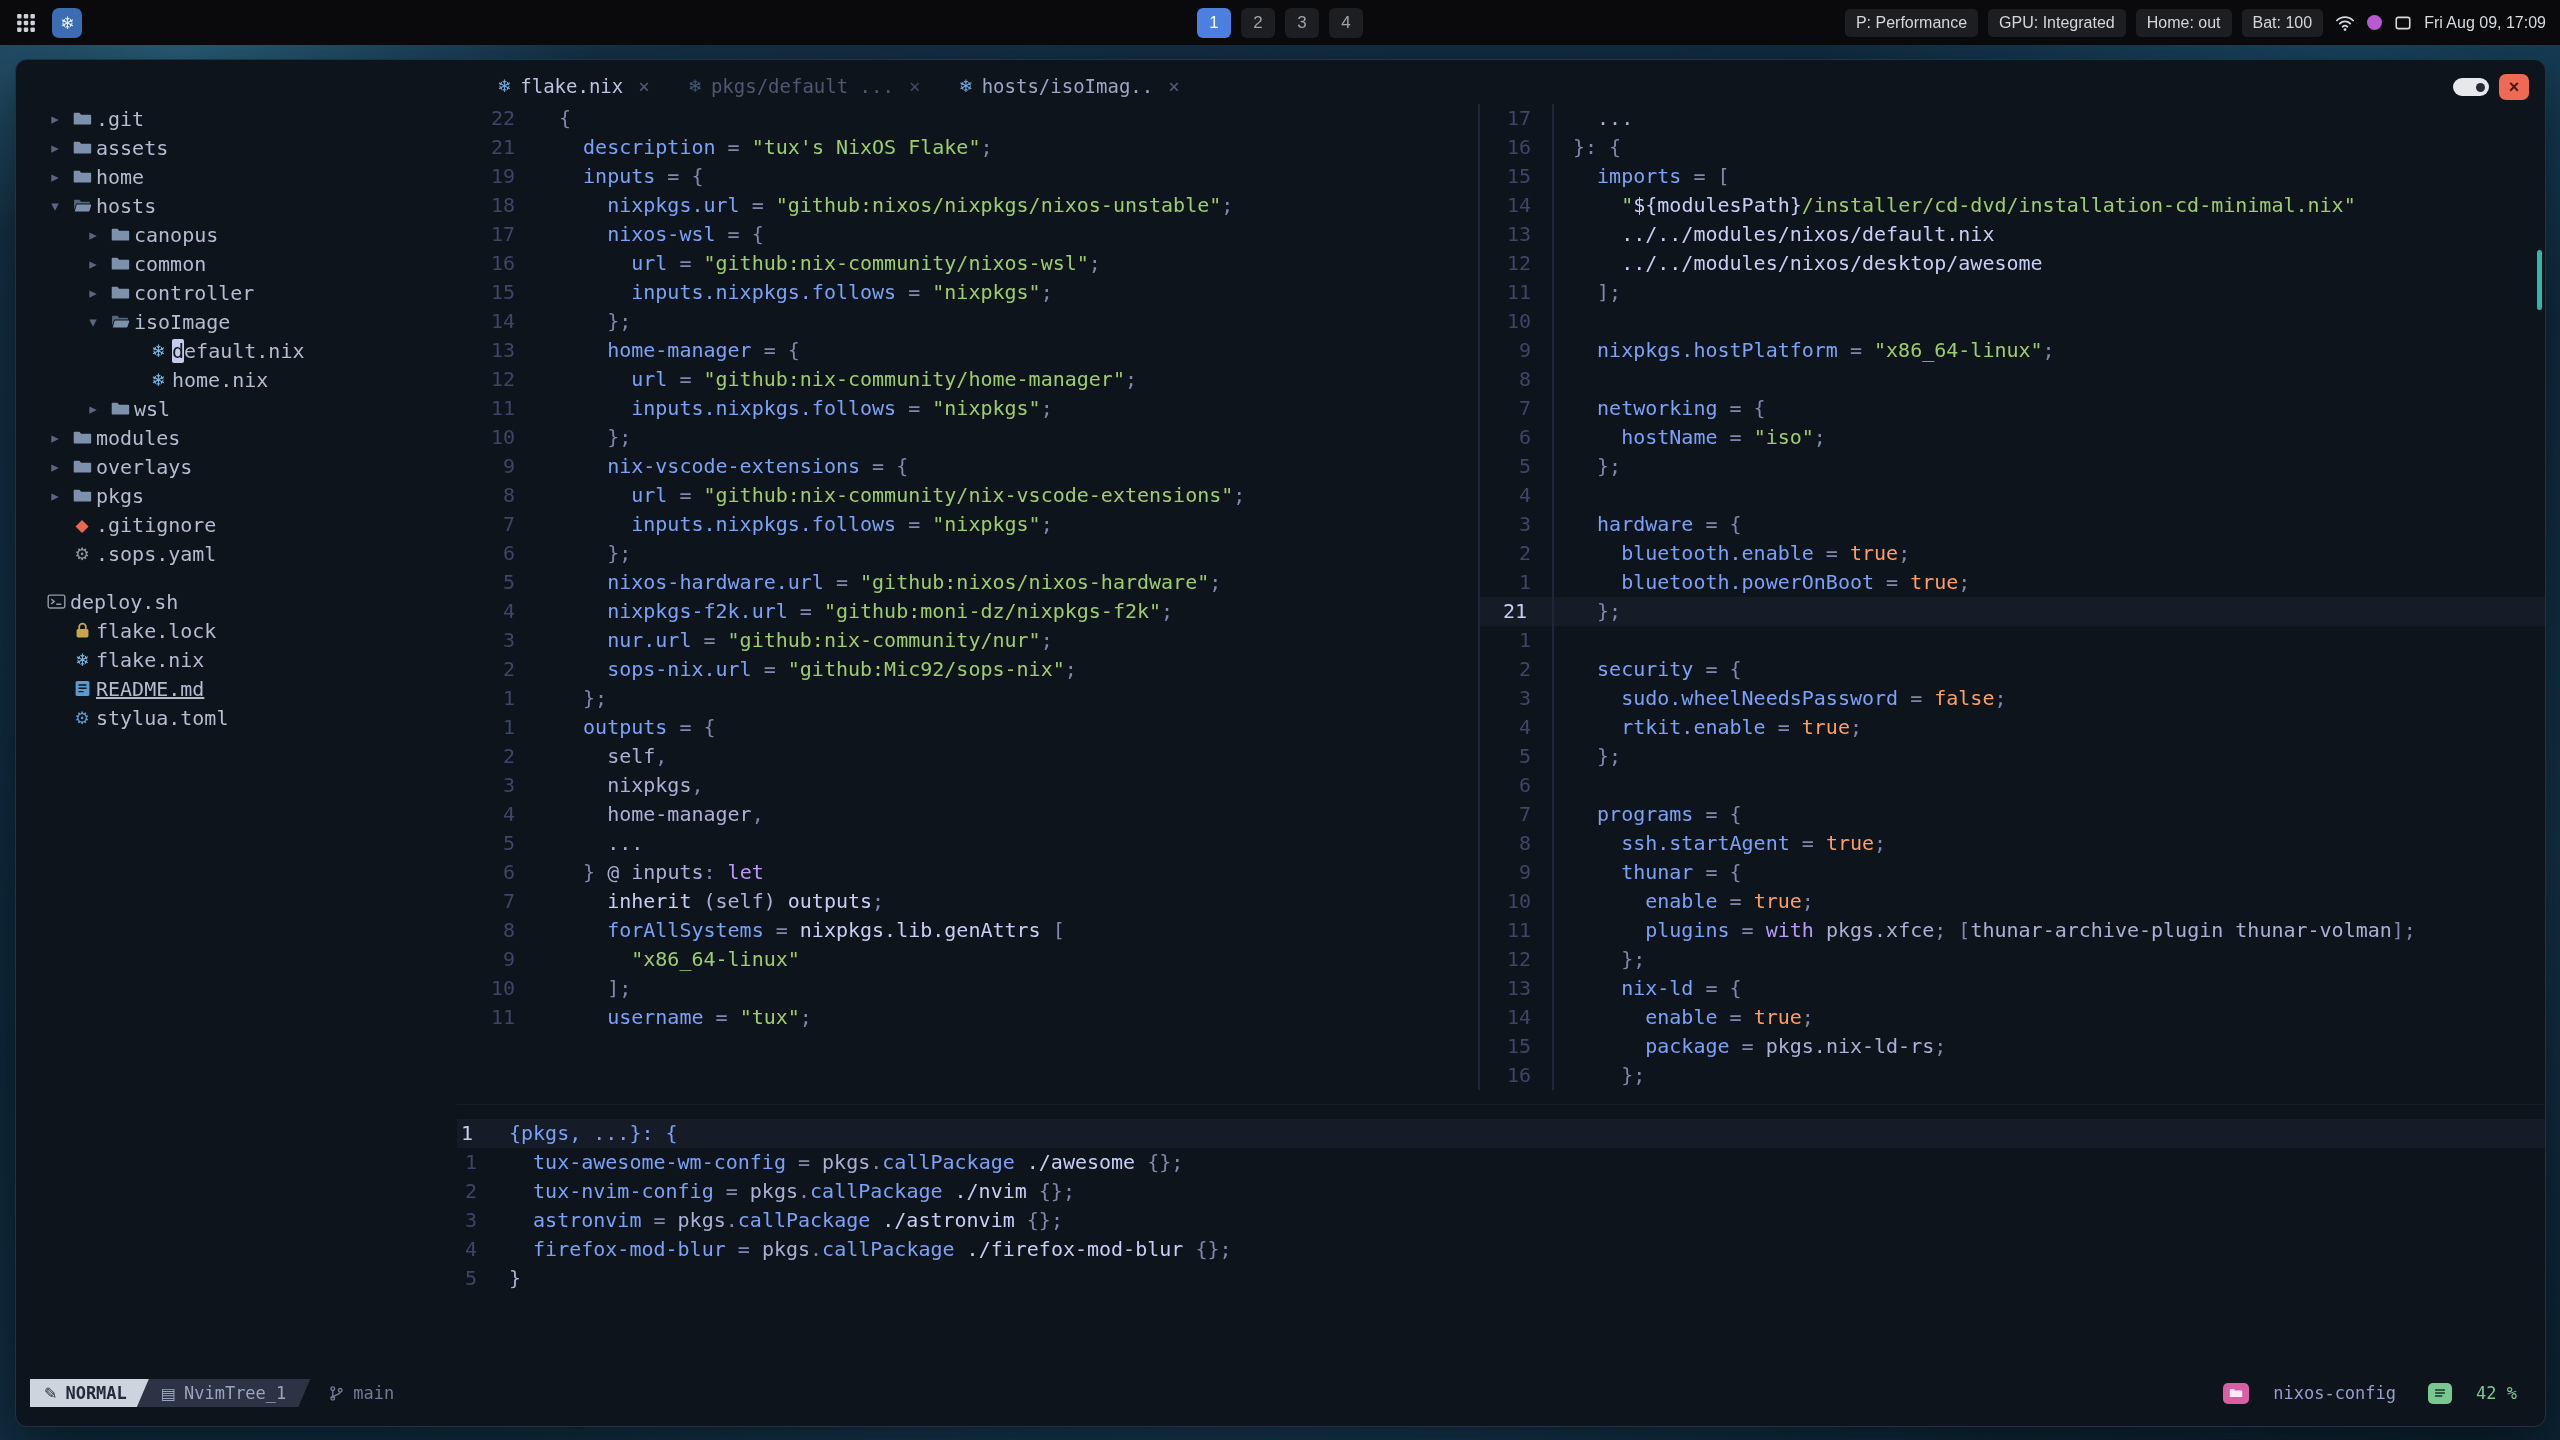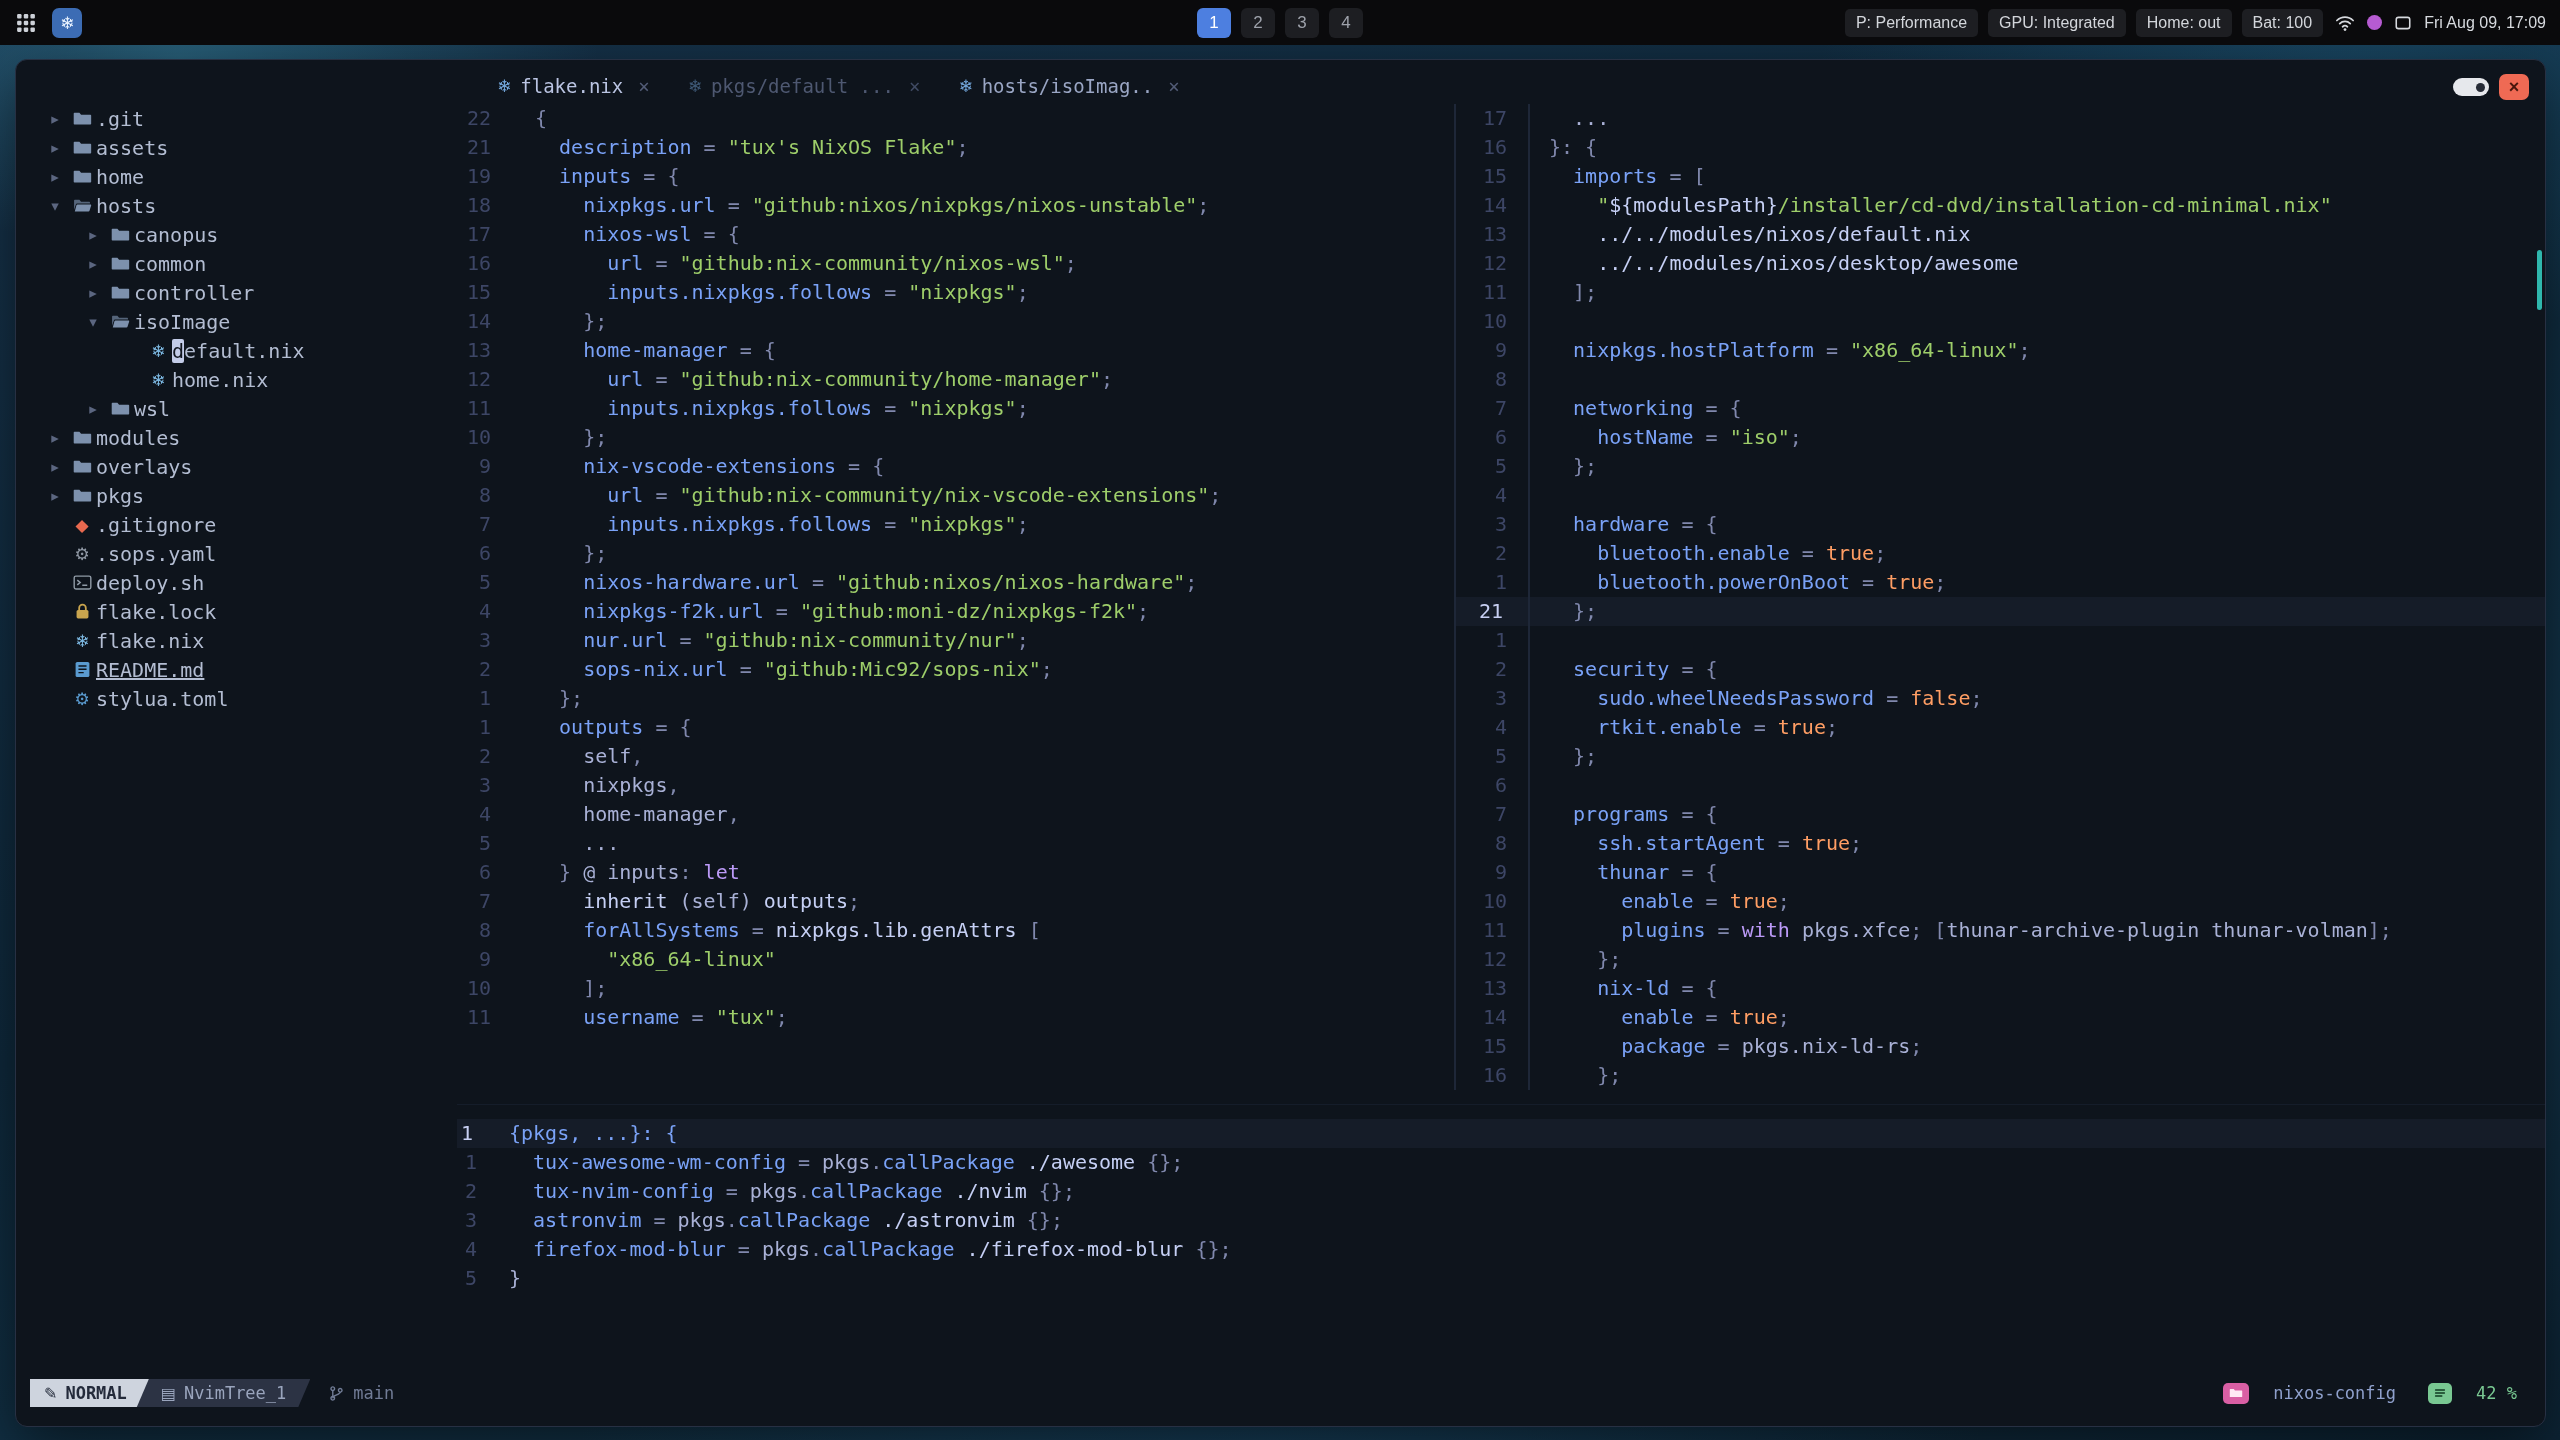--- a/index.html
+++ b/index.html
@@ -57,21 +57,21 @@
   .tabline{height:36px;display:flex;align-items:center;padding-left:22px;gap:2px;flex-shrink:0;}
   .tab{display:flex;align-items:center;gap:9px;padding:0 18px;height:36px;cursor:pointer;
     font:19px "DejaVu Sans Mono",monospace;}
   .nixic{font-family:"DejaVu Sans",sans-serif;font-size:17px;}
   .tclose{margin-left:6px;font-size:19px;color:#525c77;cursor:pointer;}
   .tab.active .tlabel{color:#bac4e2;} .tab.active .nixic{color:#74a8dd;}
   .tab.dim .tlabel{color:#4e5871;}  .tab.dim .nixic{color:#3f5a78;} .tab.dim .tclose{color:#3f4a63;}
   .tab.alt .tlabel{color:#9aa6c4;}  .tab.alt .nixic{color:#74a8dd;}
 
   
-  .splits{display:flex;height:986px;flex-shrink:0;}
+  .splits{display:flex;height:986px;flex-shrink:0;margin-left:24px;}
   .pane{font:20px "DejaVu Sans Mono",monospace;overflow:hidden;}
   .pL{width:997px;flex-shrink:0;}
   .vsep{width:2px;background:#1e2738;flex-shrink:0;cursor:col-resize;}
   .pR{flex:1;position:relative;min-width:0;}
   .gutterline{position:absolute;left:72px;top:0;bottom:0;width:2px;background:#1e2738;}
   .hsep{height:29px;flex-shrink:0;position:relative;}
   .hsep::after{content:'';position:absolute;left:0;right:0;top:14px;height:1px;background:#151d2a;}
   .pB{height:174px;flex-shrink:0;}
   .row{display:flex;height:29px;line-height:29px;white-space:pre;cursor:text;}
   .row.cur{background:#151c28;}
@@ -286,21 +286,21 @@
           <div class="titem" style="padding-left: 26px;">
             <span class="arrow"></span>
             <span class="ticon" style="color: rgb(232, 105, 79);">◆</span>
             <span class="tname">.gitignore</span>
           </div>
           <div class="titem" style="padding-left: 26px;">
             <span class="arrow"></span>
             <span class="ticon" style="color: rgb(144, 153, 165);">⚙</span>
             <span class="tname">.sops.yaml</span>
           </div>
-          <div class="titem" style="padding-left: 26px;">
+          <div class="titem" style=" margin-top: 19px;">
             <span class="arrow"></span>
             <span class="ticon" style="color: rgb(143, 154, 165);">
               <svg viewBox="0 0 16 16">
                 <rect x="1" y="2.6" width="14" height="10.8" rx="1.4" fill="none" stroke="currentColor" stroke-width="1.2"></rect>
                 <path d="M3.6 6l2.4 2-2.4 2M7.8 10.4h4.2" fill="none" stroke="currentColor" stroke-width="1.3"></path>
               </svg>
             </span>
             <span class="tname">deploy.sh</span>
           </div>
           <div class="titem" style="padding-left: 26px;">

